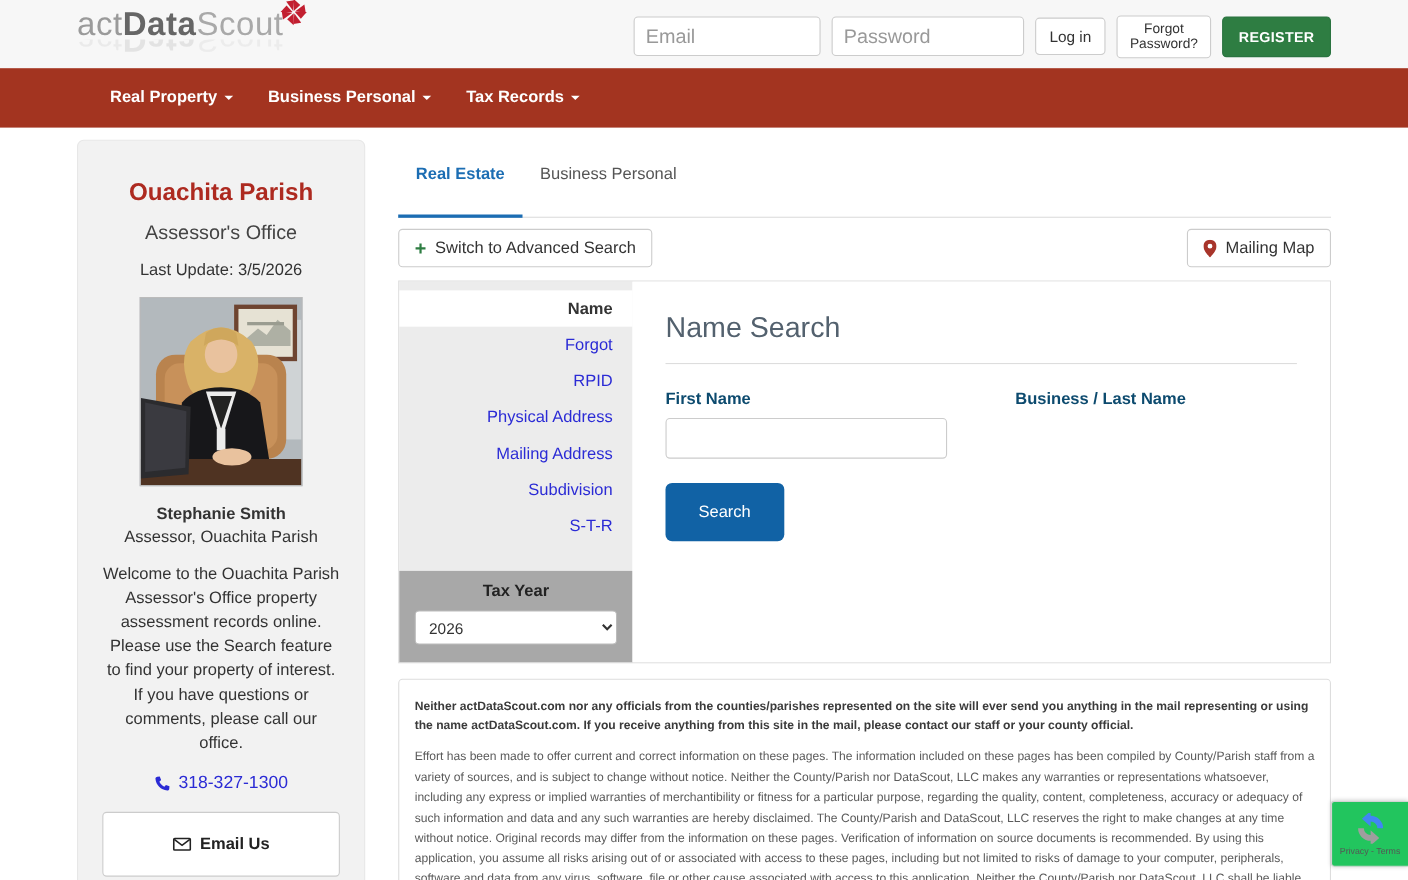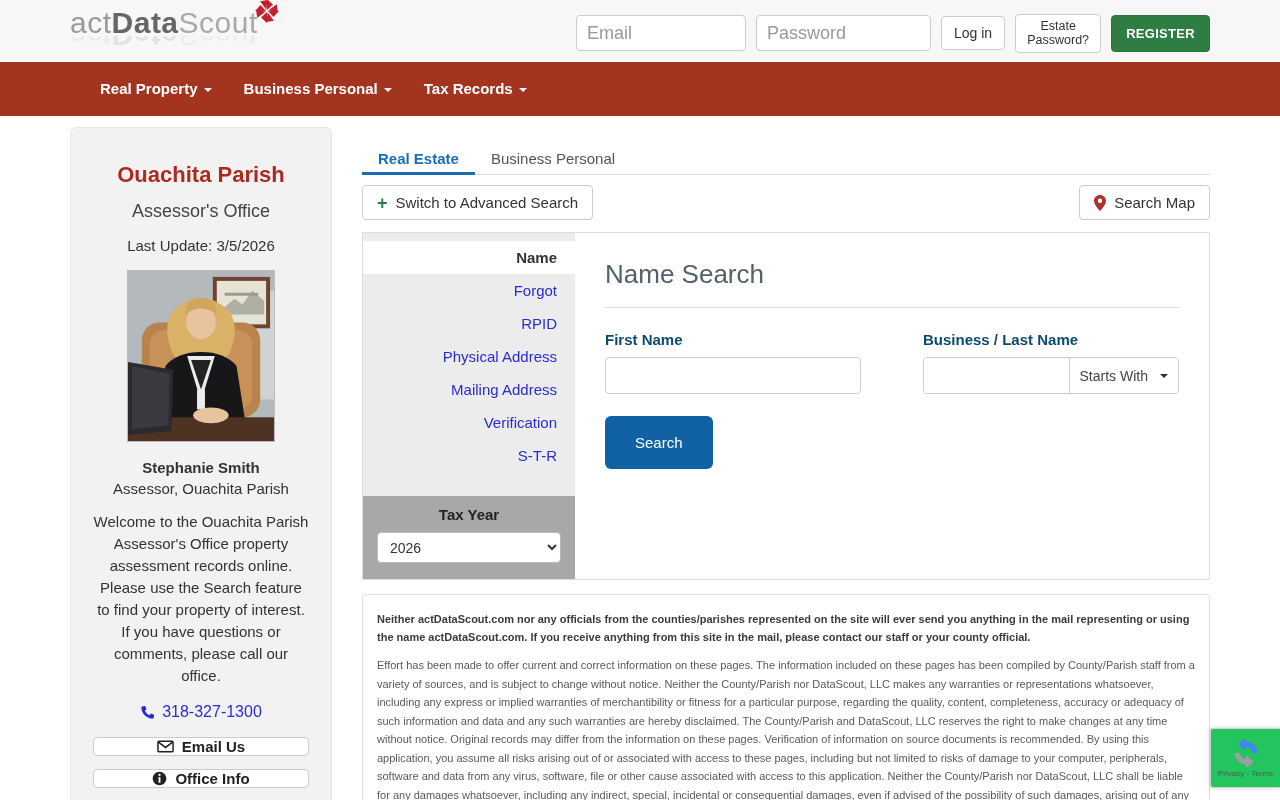--- a/index.html
+++ b/index.html
@@ -61,26 +61,26 @@
     width:148px; height:172px; margin:16px auto 0; border:1px solid #bbb; display:block; background:#aeb4b8;
   }
   .assessor-name { font-weight:bold; font-size:15px; margin-top:17px; color:#333; }
   .assessor-title { font-size:15px; color:#333; margin-top:4px; }
   .welcome-text { text-align:center; font-size:15px; line-height:1.47; color:#333; margin-top:14px; }
   .phone-row { margin-top:16px; font-size:16px; }
   .phone-link { color:#2b2bd5; text-decoration:none; cursor:pointer; display:inline-flex; align-items:center; gap:7px; }
   .side-btn {
     display:flex; align-items:center; justify-content:center; gap:8px;
     width:100%; background:#fff; border:1px solid #ccc; border-radius:4px;
-    font-size:15px; font-weight:bold; color:#222; padding:0 0; margin-top:13px; cursor:pointer; font-family:inherit;
+    font-size:15px; font-weight:bold; color:#222; padding:20px 0; margin-top:13px; cursor:pointer; font-family:inherit;
   }
   
   .main-col { flex:1; margin-left:30px; margin-top:24px; }
   .tab-bar { display:flex; border-bottom:1px solid #ddd; }
-  .tab { font-size:15px; padding:10px 16px 5px; cursor:pointer; color:#555; }
+  .tab { font-size:15px; padding:10px 16px 28px; cursor:pointer; color:#555; }
   .tab.active {
     color:#1b6db3; font-weight:bold; border-bottom:3px solid #1b6db3; margin-bottom:-1px;
   }
   .toolbar { display:flex; justify-content:space-between; margin-top:10px; }
   .adv-btn, .map-btn {
     background:#fff; border:1px solid #ccc; border-radius:4px; font-size:15px; color:#333;
     padding:8px 14px; cursor:pointer; display:inline-flex; align-items:center; gap:8px; font-family:inherit;
   }
   .plus-glyph { color:#2e7d42; font-weight:bold; font-size:18px; line-height:14px; }
   
@@ -147,21 +147,21 @@
             <path d="M11 12 L1 12 L6 6.5 Z"></path>
             <path d="M11.3 11 L4.5 4 L11 2 Z" transform="rotate(8 12 12)"></path>
           </g>
         </svg></div>
       <div class="logo-reflect"><span class="logo-text"><span class="logo-act">act</span><span class="logo-data">Data</span><span class="logo-scout">Scout</span></span></div>
     </div>
     <div class="login-bar">
       <input class="input-email" type="text" placeholder="Email" style="">
       <input class="input-password" type="password" placeholder="Password" style="">
       <button class="btn-plain">Log in</button>
-      <button class="btn-plain btn-forgot">Estate Password?</button>
+      <button class="btn-plain btn-forgot">Forgot Password?</button>
       <button class="btn-register">REGISTER</button>
     </div>
   </div>
 </div>
 
 <div class="navbar">
   <div class="container navbar-inner">
     <div class="nav-item"><span>Real Property</span><span class="caret"></span></div>
     <div class="nav-item"><span>Business Personal</span><span class="caret"></span></div>
     <div class="nav-item"><span>Tax Records</span><span class="caret"></span></div>
@@ -240,58 +240,51 @@
 
     <div class="toolbar">
       <button class="adv-btn">
         <span class="plus-glyph">+</span>
         <span>Switch to Advanced Search</span>
       </button>
       <button class="map-btn">
         <svg width="12" height="16" viewBox="0 0 12 16">
             <path fill="#a8352b" d="M6 0 C2.7 0 0 2.6 0 5.8 C0 10.2 6 16 6 16 S12 10.2 12 5.8 C12 2.6 9.3 0 6 0 Z M6 8 A2.2 2.2 0 1 1 6 3.6 A2.2 2.2 0 0 1 6 8 Z"></path>
           </svg>
-        <span>Search Map</span>
+        <span>Mailing Map</span>
       </button>
     </div>
 
     <div class="search-panel">
       <div class="search-menu">
         <a class="menu-item active">Name</a>
         <a class="menu-item">Forgot</a>
         <a class="menu-item">RPID</a>
         <a class="menu-item">Physical Address</a>
         <a class="menu-item">Mailing Address</a>
-        <a class="menu-item">Verification</a>
+        <a class="menu-item">Subdivision</a>
         <a class="menu-item">S-T-R</a>
         <div class="tax-year-box">
           <div class="tax-year-label">Tax Year</div>
           <select class="tax-year-select">
             <option>2026</option>
           </select>
         </div>
       </div>
 
       <div class="search-form">
         <div class="form-title">Name Search</div>
         <hr class="form-rule">
         <div class="form-row">
           <div class="form-group">
             <label class="form-label">First Name</label>
             <input class="text-input" type="text" style="">
           </div>
           <div class="form-group">
             <label class="form-label">Business / Last Name</label>
-            <div class="input-group">
-              <input type="text" style="">
-              <button class="addon-btn">
-                <span>Starts With</span>
-                <span class="caret caret-dark"></span>
-              </button>
-            </div>
           </div>
         </div>
         <button class="search-btn">Search</button>
       </div>
     </div>
 
     <div class="disclaimer">
       <p class="disclaimer-bold">Neither actDataScout.com nor any officials from the counties/parishes represented on the site will ever send you anything in the mail representing or using the name actDataScout.com. If you receive anything from this site in the mail, please contact our staff or your county official.</p>
       <p class="disclaimer-body">Effort has been made to offer current and correct information on these pages. The information included on these pages has been compiled by County/Parish staff from a variety of sources, and is subject to change without notice. Neither the County/Parish nor DataScout, LLC makes any warranties or representations whatsoever, including any express or implied warranties of merchantibility or fitness for a particular purpose, regarding the quality, content, completeness, accuracy or adequacy of such information and data and any such warranties are hereby disclaimed. The County/Parish and DataScout, LLC reserves the right to make changes at any time without notice. Original records may differ from the information on these pages. Verification of information on source documents is recommended. By using this application, you assume all risks arising out of or associated with access to these pages, including but not limited to risks of damage to your computer, peripherals, software and data from any virus, software, file or other cause associated with access to this application. Neither the County/Parish nor DataScout, LLC shall be liable for any damages whatsoever, including any indirect, special, incidental or consequential damages, even if advised of the possibility of such damages, arising out of any cause relating to use of this application, including but not limited to mistakes, omissions, deletions, errors, or defects in any information contained in these pages, or any failure to receive or delay in receiving information.</p>
     </div>

